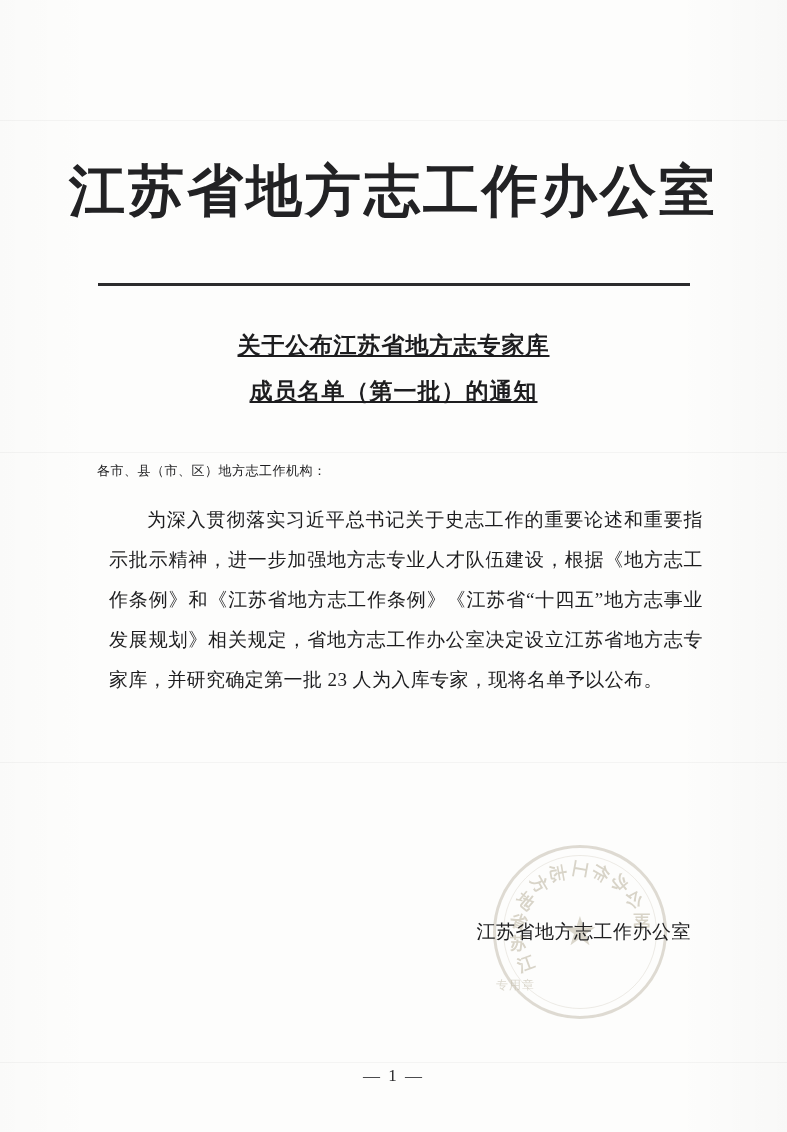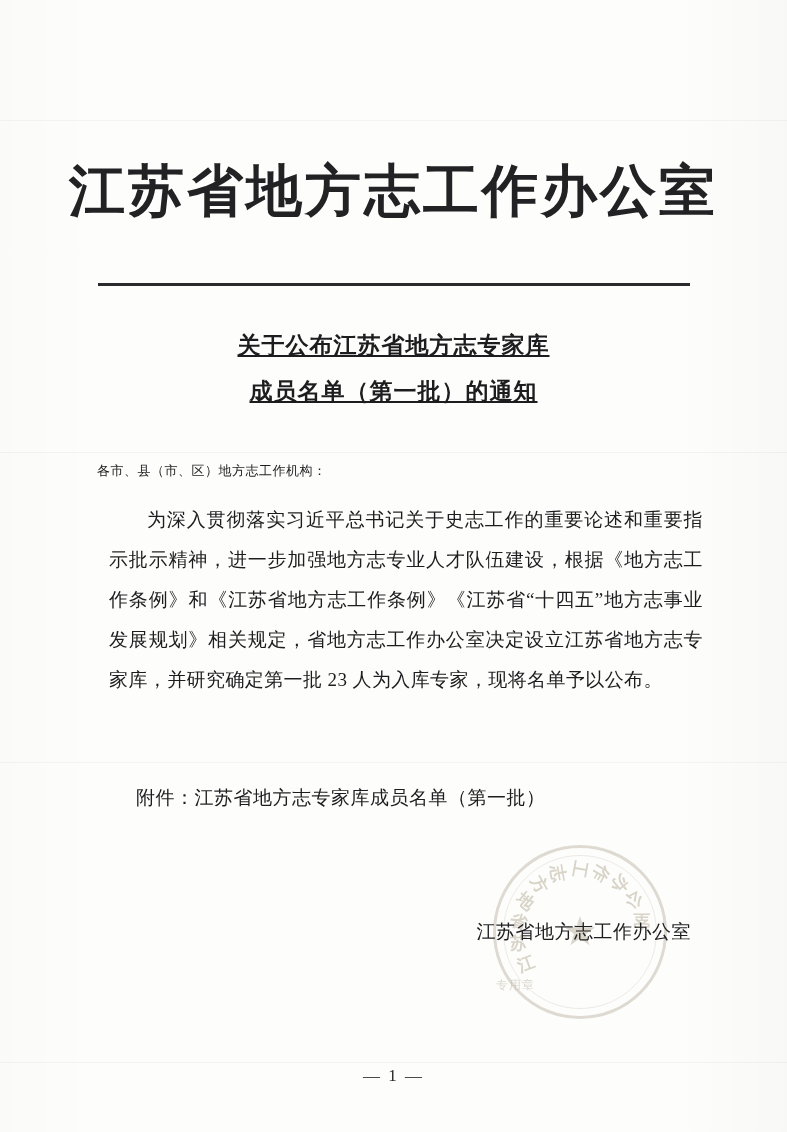--- a/index.html
+++ b/index.html
@@ -195,21 +195,20 @@
     <div>关于公布江苏省地方志专家库</div>
     <div>成员名单（第一批）的通知</div>
   </div>
 
   <div class="addressee">各市、县（市、区）地方志工作机构：</div>
 
   <div class="body-text">
     <p>为深入贯彻落实习近平总书记关于史志工作的重要论述和重要指示批示精神，进一步加强地方志专业人才队伍建设，根据《地方志工作条例》和《江苏省地方志工作条例》《江苏省“十四五”地方志事业发展规划》相关规定，省地方志工作办公室决定设立江苏省地方志专家库，并研究确定第一批 23 人为入库专家，现将名单予以公布。</p>
   </div>
 
-  <div class="attachment">附件：江苏省地方志专家库成员名单（第一批）</div>
 
   <div class="seal">
     <div class="seal-inner"></div>
     <div class="seal-text">
       <span style="transform: rotate(-110deg) translate(0, -70px) rotate(90deg);">江</span>
       <span style="transform: rotate(-90deg) translate(0, -70px) rotate(90deg);">苏</span>
       <span style="transform: rotate(-70deg) translate(0, -70px) rotate(90deg);">省</span>
       <span style="transform: rotate(-50deg) translate(0, -70px) rotate(90deg);">地</span>
       <span style="transform: rotate(-30deg) translate(0, -70px) rotate(90deg);">方</span>
       <span style="transform: rotate(-10deg) translate(0, -70px) rotate(90deg);">志</span>

